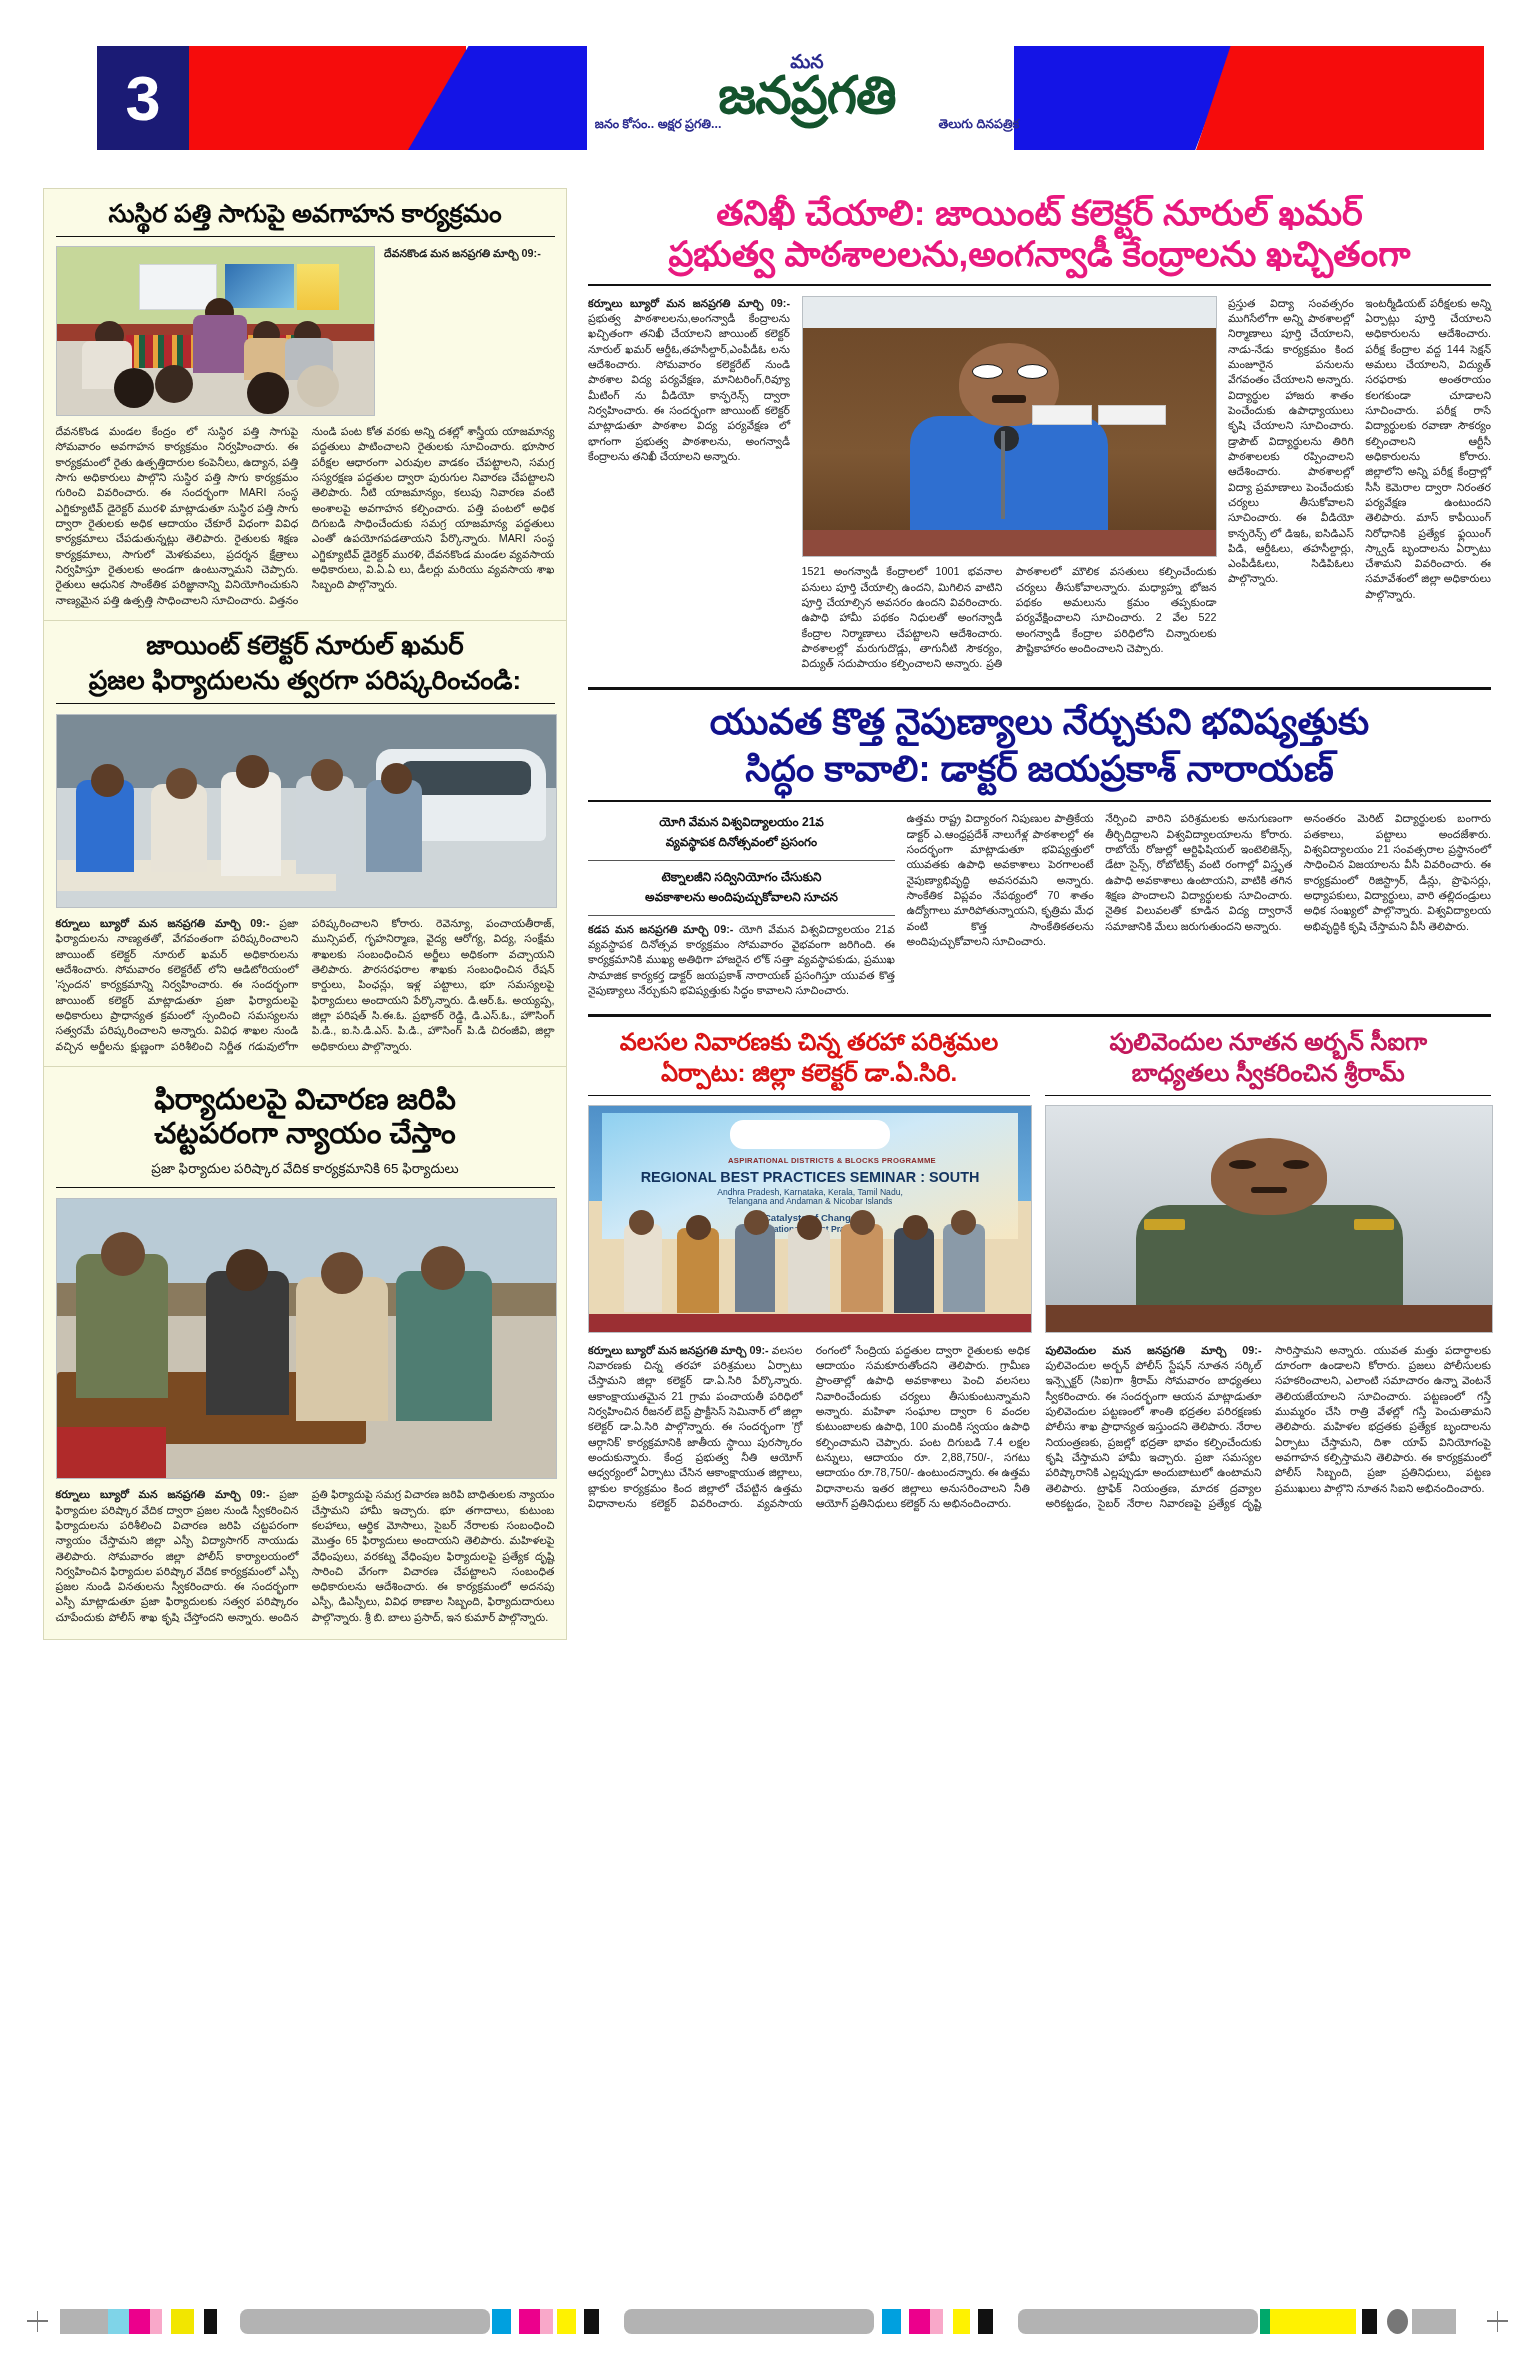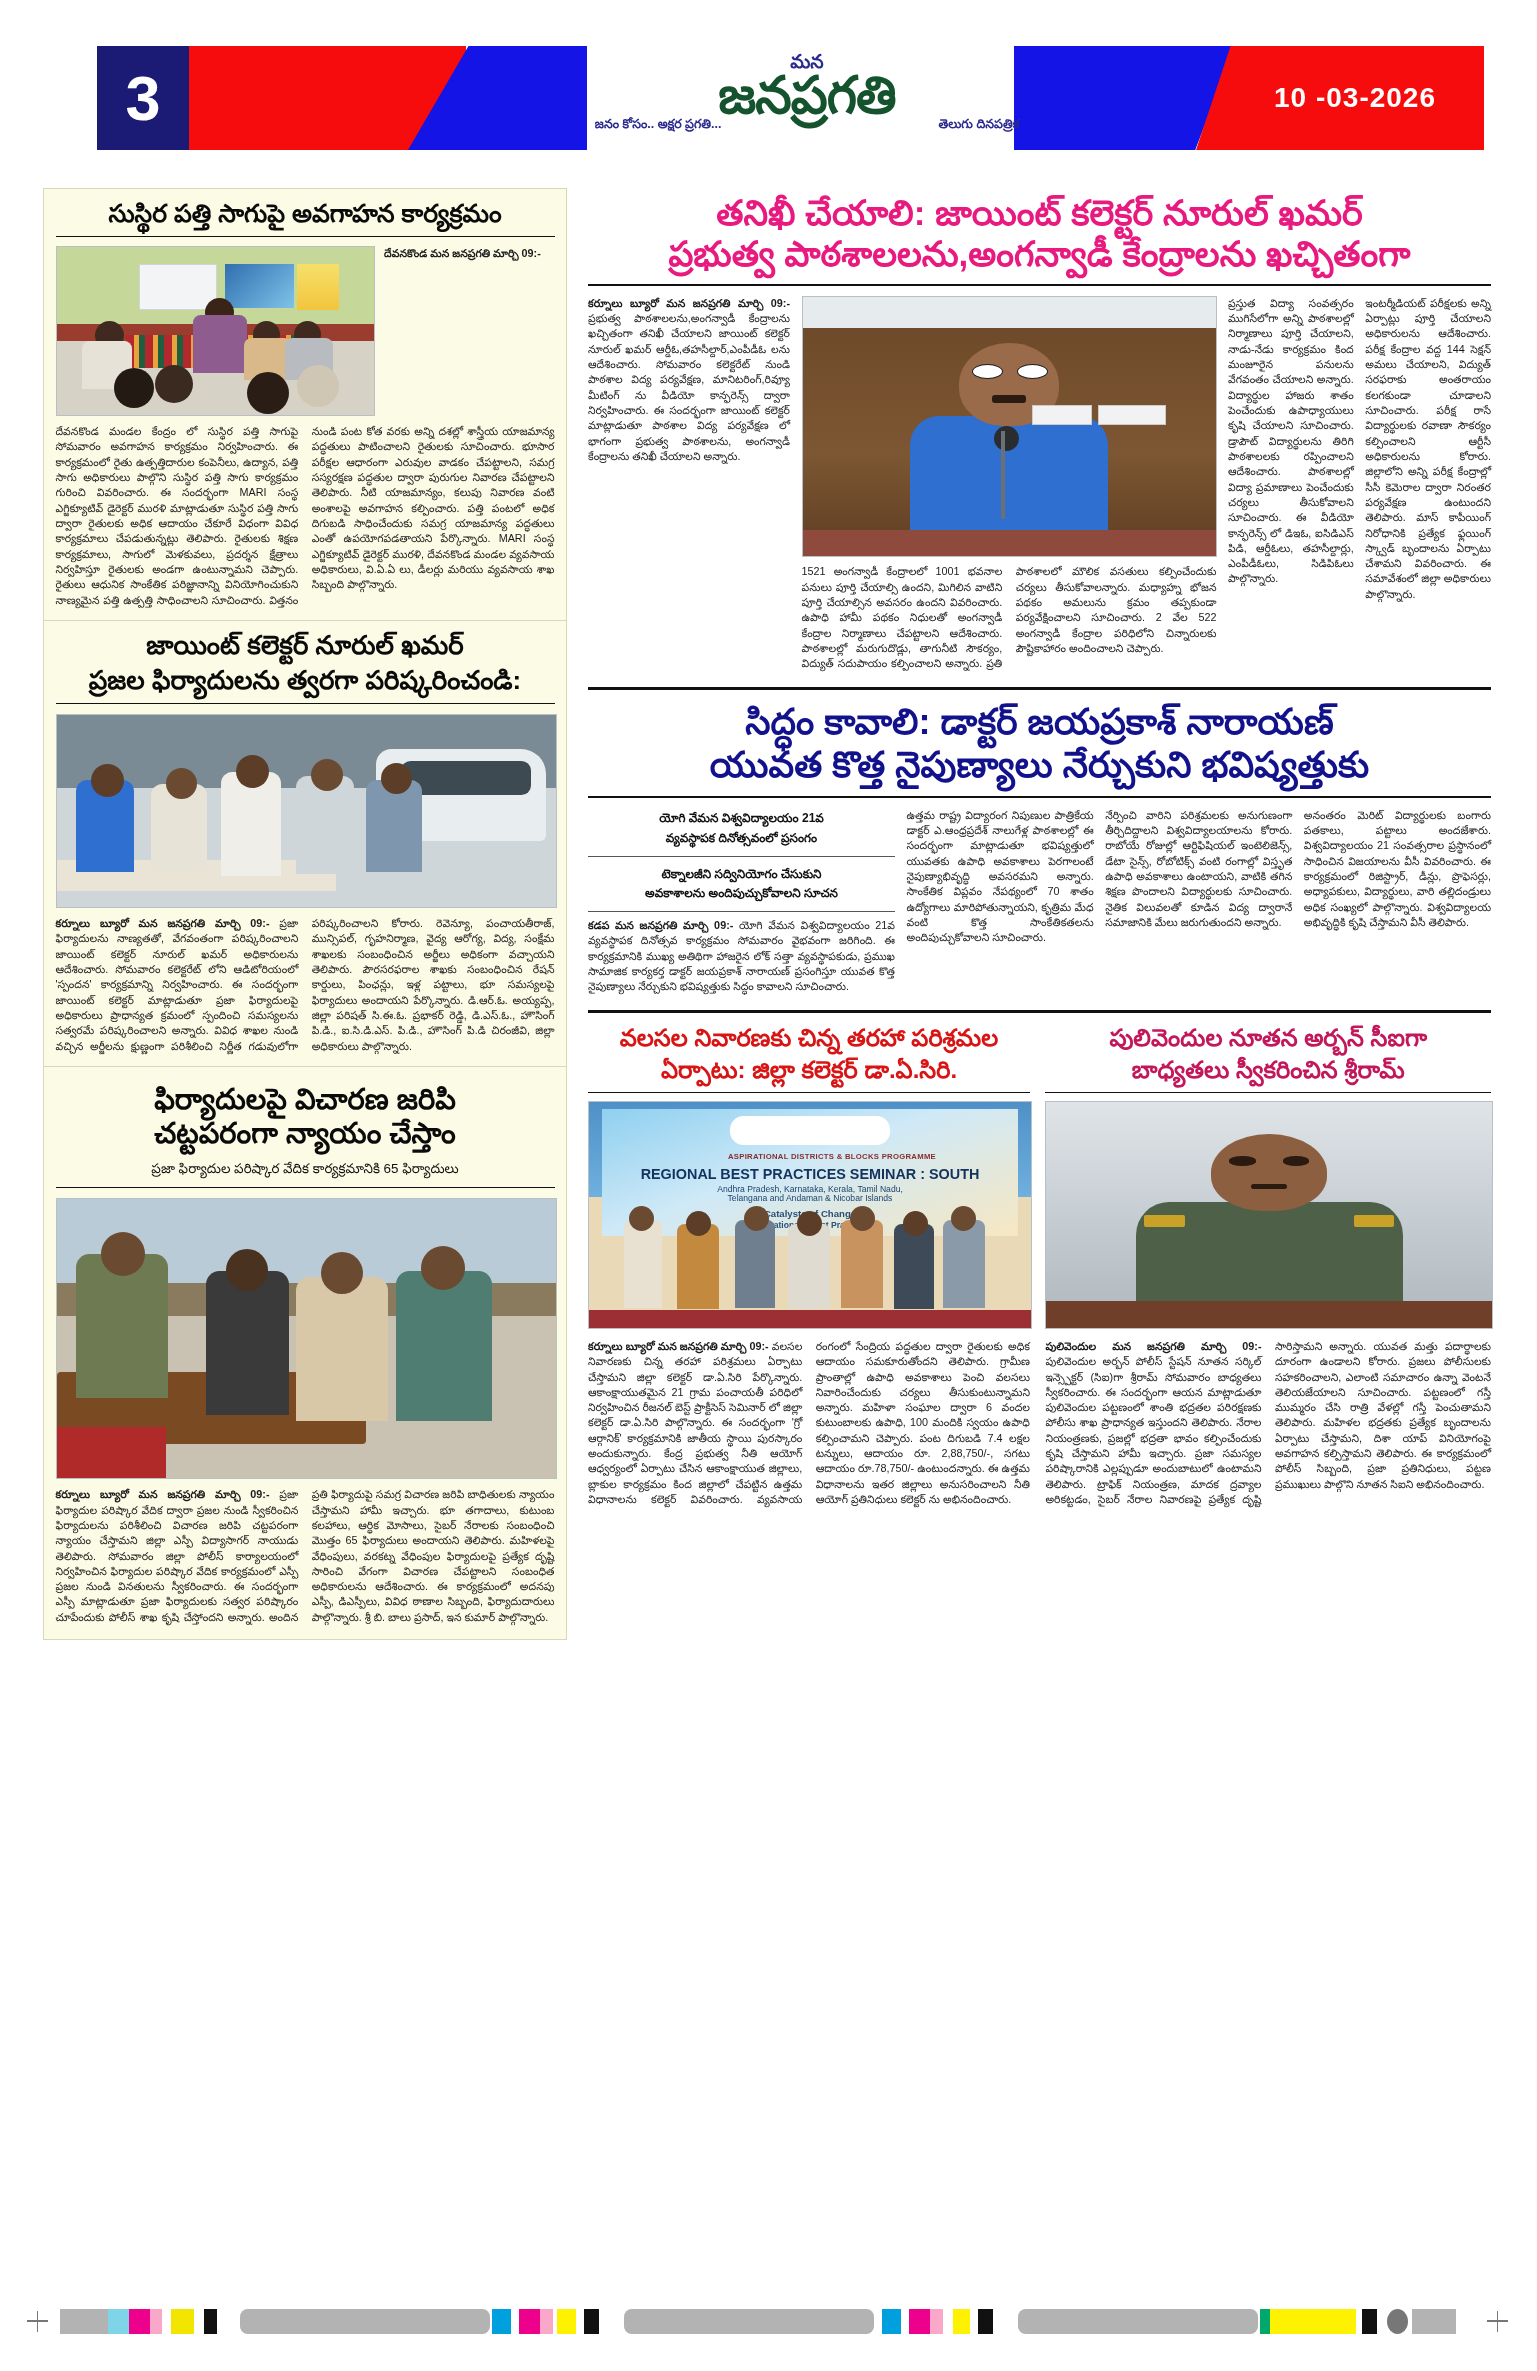--- a/index.html
+++ b/index.html
@@ -122,21 +122,20 @@
 
       <div class="mh-logo">
         <div class="mh-mana">మన</div>
         <div class="mh-title">జనప్రగతి</div>
         <div class="mh-sub">
           <span>జనం కోసం.. అక్షర ప్రగతి...</span>
           <span>తెలుగు దినపత్రిక</span>
         </div>
       </div>
 
-      <div class="mh-date">10 -03-2026</div>
     </div>
   </div>
 
   <div class="col-left">
 
     <div class="panel" style="padding:9.6px 11.5px 11.5px;">
       <div class="hl hl-black" style="font-size:25px;">సుస్థిర పత్తి సాగుపై అవగాహన కార్యక్రమం</div>
       <hr class="rule" style="border-top-width:1.9px;margin:7.7px 0 9.6px;">
 
       <div style="display:flex;gap:9.6px;align-items:flex-start;">
@@ -241,22 +240,22 @@
         </div>
 
         <div class="body-te" style="flex:1;">ప్రస్తుత విద్యా సంవత్సరం ముగిసేలోగా అన్ని పాఠశాలల్లో నిర్మాణాలు పూర్తి చేయాలని, నాడు-నేడు కార్యక్రమం కింద మంజూరైన పనులను వేగవంతం చేయాలని అన్నారు. విద్యార్థుల హాజరు శాతం పెంచేందుకు ఉపాధ్యాయులు కృషి చేయాలని సూచించారు. డ్రాపౌట్ విద్యార్థులను తిరిగి పాఠశాలలకు రప్పించాలని ఆదేశించారు. పాఠశాలల్లో విద్యా ప్రమాణాలు పెంచేందుకు చర్యలు తీసుకోవాలని సూచించారు. ఈ వీడియో కాన్ఫరెన్స్ లో డిఇఓ, ఐసిడిఎస్ పిడి, ఆర్డీఓలు, తహసీల్దార్లు, ఎంపీడీఓలు, సిడిపిఓలు పాల్గొన్నారు.</div>
         <div class="body-te" style="flex:1;">ఇంటర్మీడియట్ పరీక్షలకు అన్ని ఏర్పాట్లు పూర్తి చేయాలని అధికారులను ఆదేశించారు. పరీక్ష కేంద్రాల వద్ద 144 సెక్షన్ అమలు చేయాలని, విద్యుత్ సరఫరాకు అంతరాయం కలగకుండా చూడాలని సూచించారు. పరీక్ష రాసే విద్యార్థులకు రవాణా సౌకర్యం కల్పించాలని ఆర్టీసీ అధికారులను కోరారు. జిల్లాలోని అన్ని పరీక్ష కేంద్రాల్లో సీసీ కెమెరాల ద్వారా నిరంతర పర్యవేక్షణ ఉంటుందని తెలిపారు. మాస్ కాపీయింగ్ నిరోధానికి ప్రత్యేక ఫ్లయింగ్ స్క్వాడ్ బృందాలను ఏర్పాటు చేశామని వివరించారు. ఈ సమావేశంలో జిల్లా అధికారులు పాల్గొన్నారు.</div>
       </div>
     </div>
 
     <hr class="rule" style="margin:15.4px 0 11.5px;border-top-width:3.8px;">
 
     <div>
+      <div class="hl hl-navy" style="font-size:36px;">యువత కొత్త నైపుణ్యాలు నేర్చుకుని భవిష్యత్తుకు</div>
       <div class="hl hl-navy" style="font-size:36px;margin-top:3.8px;">సిద్ధం కావాలి: డాక్టర్ జయప్రకాశ్ నారాయణ్</div>
-      <div class="hl hl-navy" style="font-size:36px;">యువత కొత్త నైపుణ్యాలు నేర్చుకుని భవిష్యత్తుకు</div>
       <hr class="rule" style="margin:9.6px 0 9.6px;">
 
       <div style="display:flex;gap:11.5px;align-items:flex-start;">
         <div style="flex:0 0 307px;">
           <div class="cap">యోగి వేమన విశ్వవిద్యాలయం 21వ</div>
           <div class="cap" style="padding-top:0;">వ్యవస్థాపక దినోత్సవంలో ప్రసంగం</div>
           <hr class="rule-thin">
           <div class="cap">టెక్నాలజీని సద్వినియోగం చేసుకుని</div>
           <div class="cap" style="padding-top:0;">అవకాశాలను అందిపుచ్చుకోవాలని సూచన</div>
           <hr class="rule-thin">

